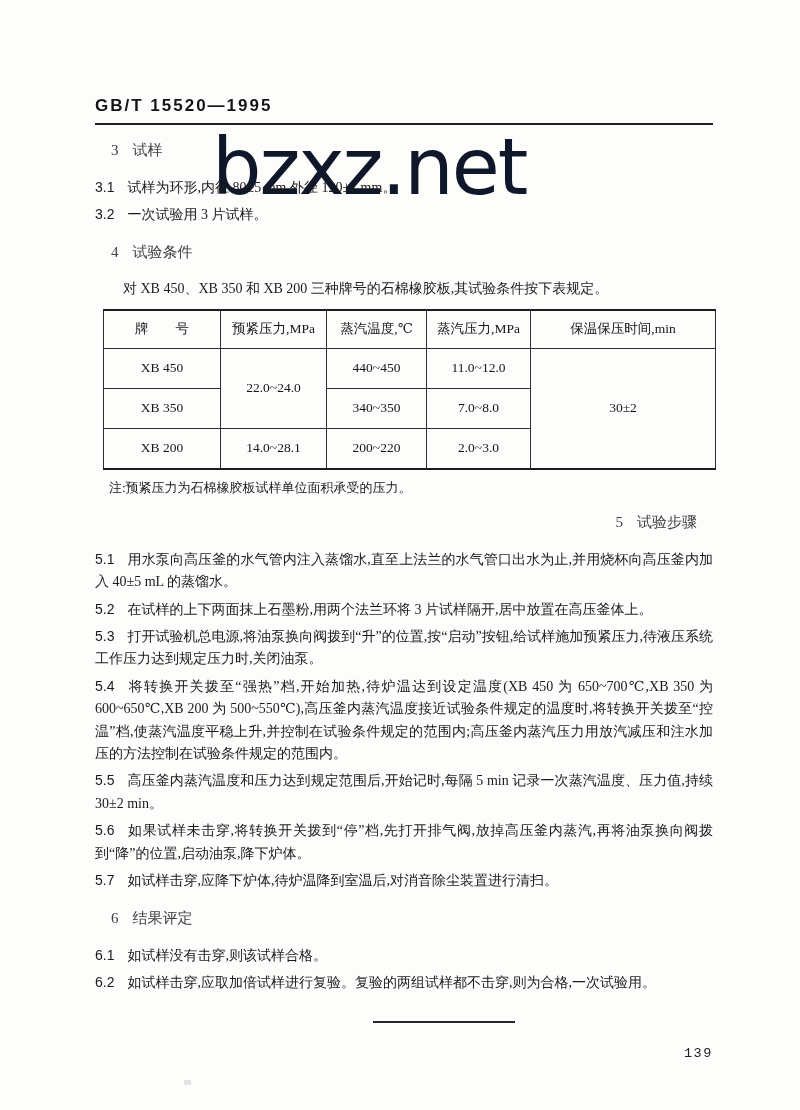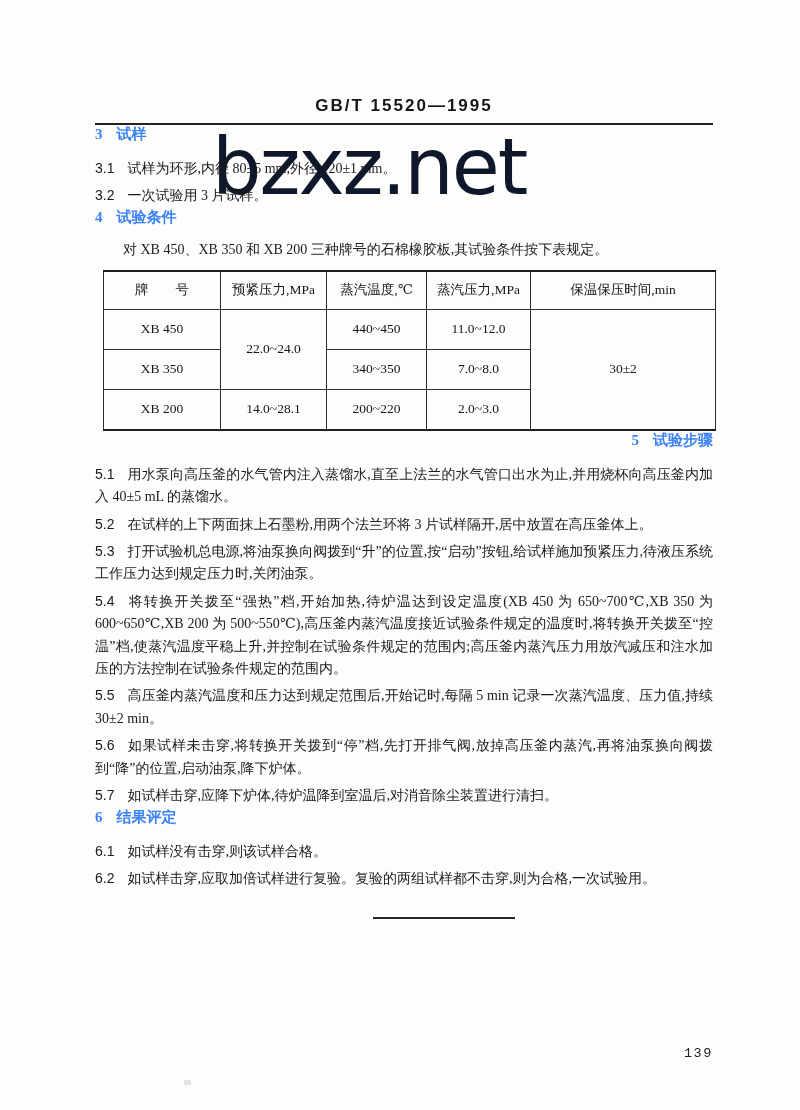--- a/index.html
+++ b/index.html
@@ -25,37 +25,37 @@
     user-select:none;
     margin-left:16px;
   }
   .content {
     position:absolute;
     left:95px; top:96px;
     width:618px;
     z-index:2;
   }
   .doc-header {
-    text-align:center;
+    text-align:left;
     font-family:"Liberation Sans","DejaVu Sans",sans-serif;
     font-weight:bold;
     font-size:17px;
     letter-spacing:2px;
     color:#151515;
   }
   .header-rule {
     margin-top:7px;
     height:2px;
     background:#222;
   }
   h2.sec {
-    margin:0;
+    margin:16px;
     font-size:15px;
-    font-weight:bold;
-    color:#3b82f6;
+    font-weight:normal;
+    color:#404040;
   }
   h2.sec .snum { margin-right:14px; }
   .mt-s3  { margin-top:26px; }
   .mt-s4  { margin-top:24px; }
   .mt-s5  { margin-top:22px;text-align:right; }
   .mt-s6  { margin-top:26px; }
   p.clause {
     margin:0;
     margin-top:4px;
     font-size:14px;
@@ -181,20 +181,21 @@
       </tr>
       <tr>
         <td>XB 200</td>
         <td>14.0~28.1</td>
         <td>200~220</td>
         <td>2.0~3.0</td>
       </tr>
     </tbody>
       </table>
 
+    <p class="note">注:预紧压力为石棉橡胶板试样单位面积承受的压力。</p>
 
     <h2 class="sec mt-s5">
       <span class="snum">5</span><span>试验步骤</span>
     </h2>
     <p class="clause first">
       <span class="cnum">5.1</span><span>用水泵向高压釜的水气管内注入蒸馏水,直至上法兰的水气管口出水为止,并用烧杯向高压釜内加入 40±5 mL 的蒸馏水。</span>
     </p>
     <p class="clause">
       <span class="cnum">5.2</span><span>在试样的上下两面抹上石墨粉,用两个法兰环将 3 片试样隔开,居中放置在高压釜体上。</span>
     </p>

